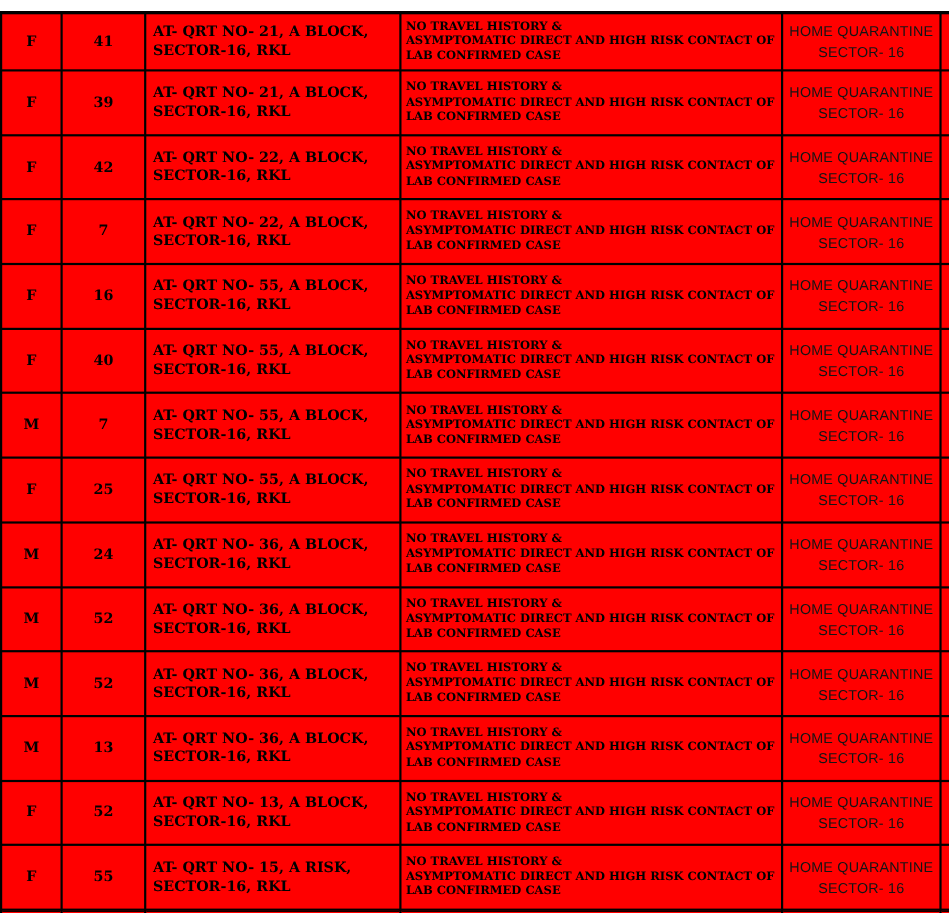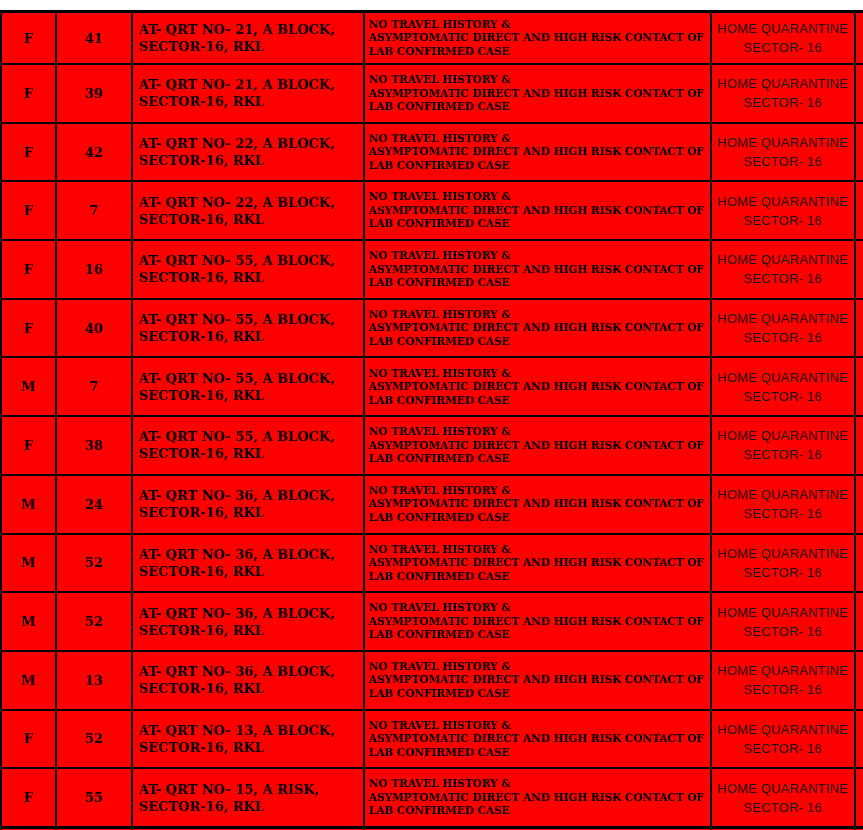--- a/index.html
+++ b/index.html
@@ -237,21 +237,21 @@
 SECTOR- 16</span>
     </div>
     <div class="cell"></div>
   </div>
 
   <div class="row">
     <div class="cell c-gender">
       <span>F</span>
     </div>
     <div class="cell c-age">
-      <span>38</span>
+      <span>25</span>
     </div>
     <div class="cell c-address">
       <span class="multiline">AT- QRT NO- 55, A BLOCK,
 SECTOR-16, RKL</span>
     </div>
     <div class="cell c-history">
       <span class="multiline">NO TRAVEL HISTORY &amp;
 ASYMPTOMATIC DIRECT AND HIGH RISK CONTACT OF
 LAB CONFIRMED CASE</span>
     </div>

